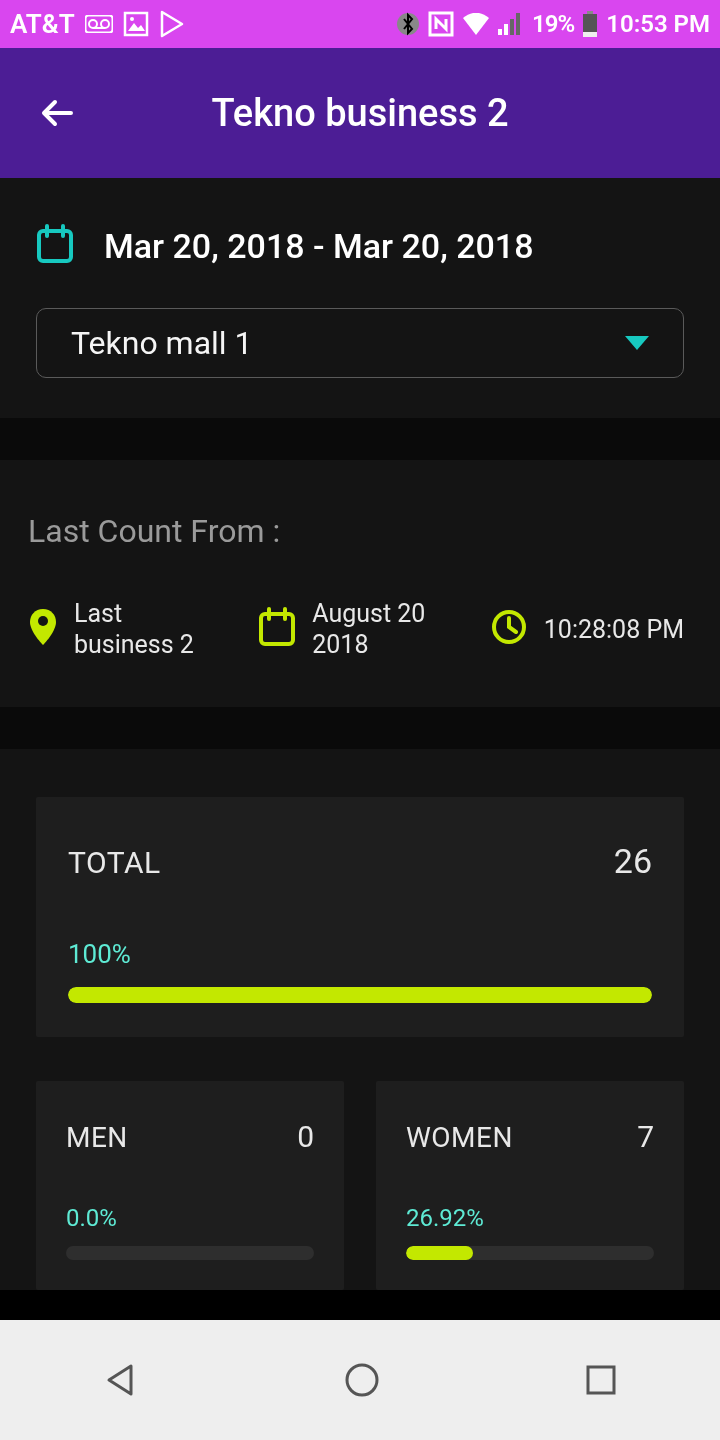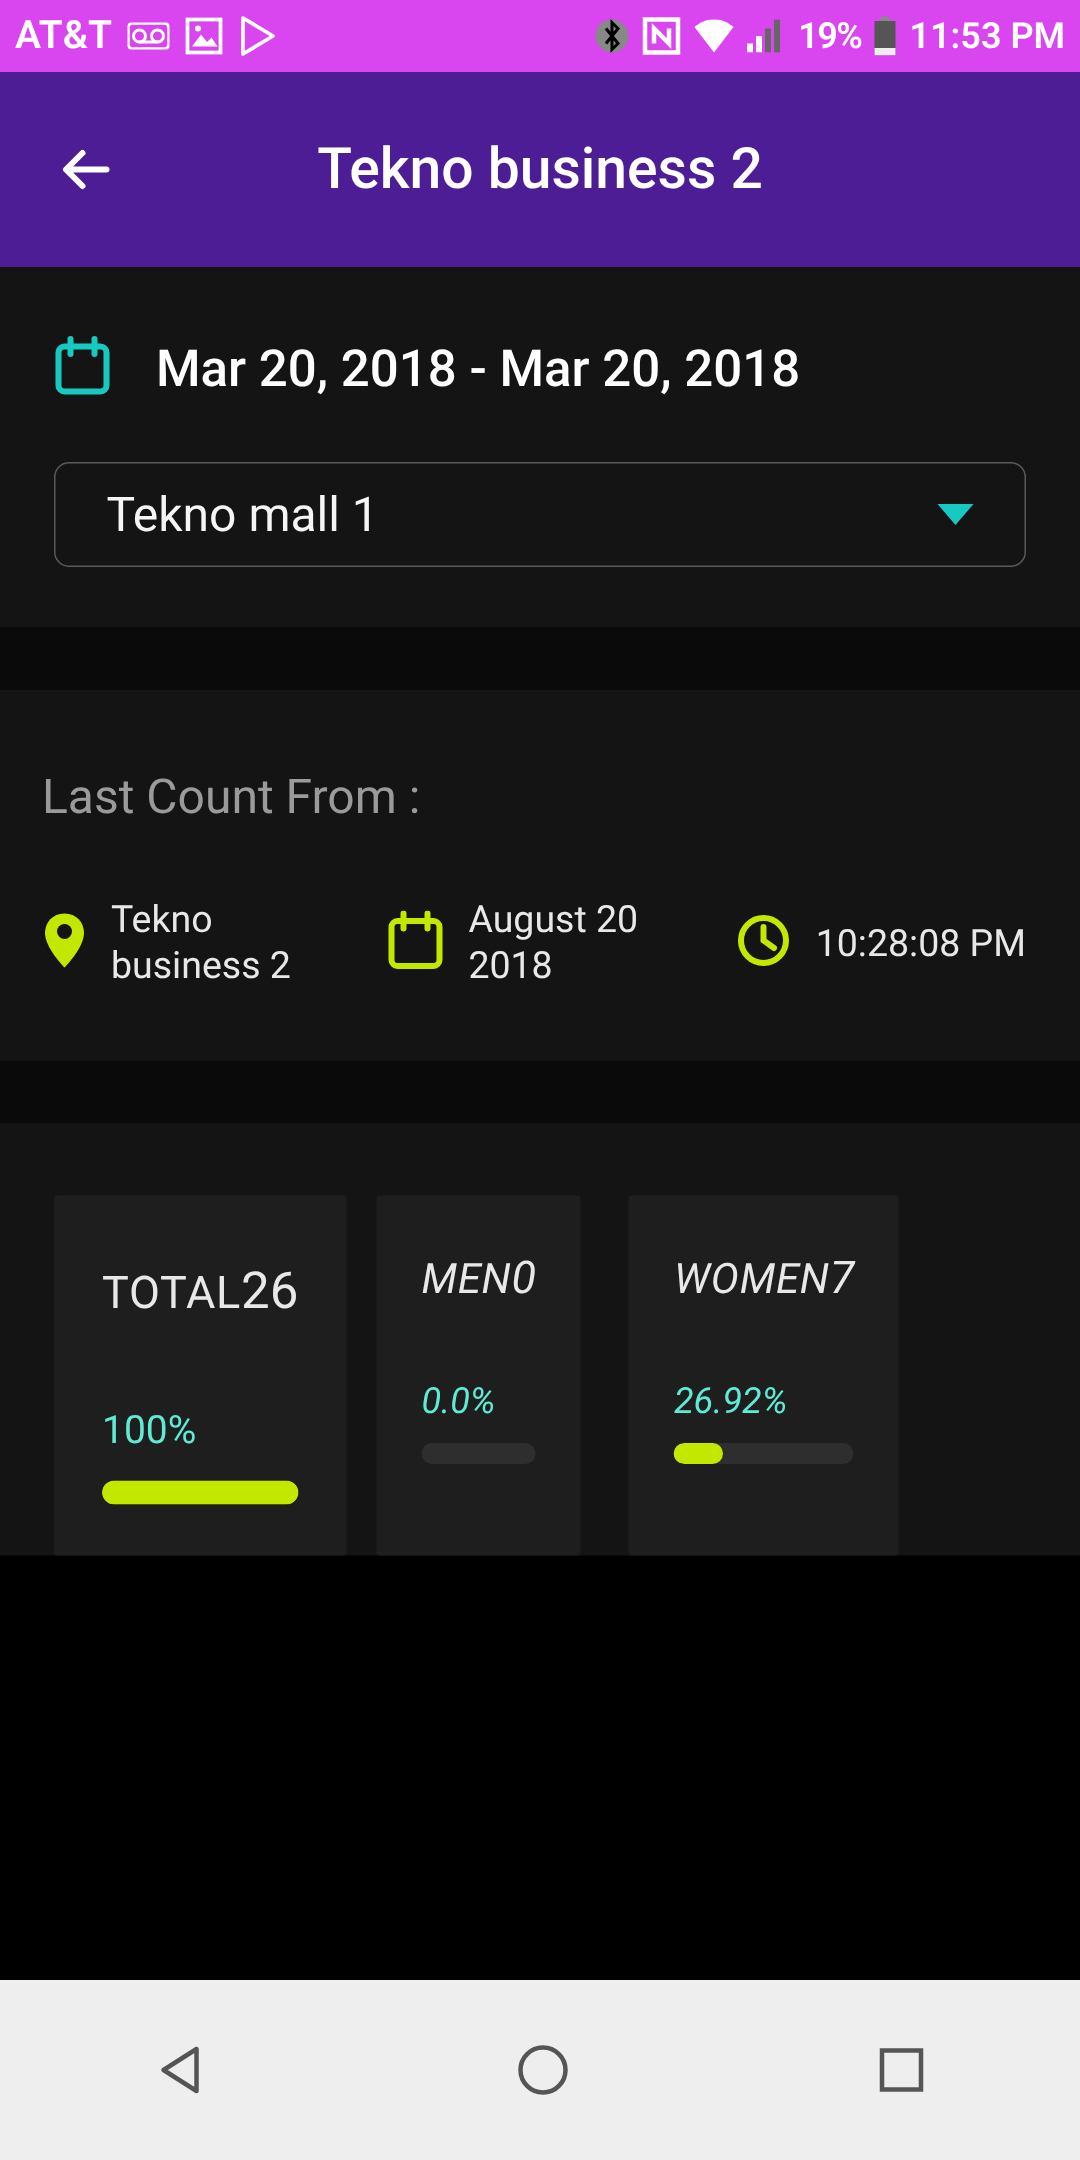--- a/index.html
+++ b/index.html
@@ -111,21 +111,22 @@
   .lc-text {
     font-size: 25px;
     color: #e8e8e8;
     line-height: 1.25;
   }
   .acc-icon { color: #c3e800; }
   
   .cards-wrap {
     padding: 48px 36px 0 36px;
     display: flex;
-    gap: 20px;
+    flex-direction: column;
+    gap: 44px;
   }
   .card {
     background: #1e1e1e;
     border-radius: 2px;
     padding: 44px 32px 34px 32px;
   }
   .card-head {
     display: flex;
     justify-content: space-between;
     align-items: baseline;
@@ -155,21 +156,21 @@
     height: 100%;
     background: #c3e800;
     border-radius: 8px;
   }
   .card-row2 {
     display: flex;
     gap: 32px;
   }
   .card-row2 .card { flex: 1; }
   .card-row2 .card-head { margin-bottom: 50px; }
-  .card.small { padding: 38px 30px 30px 30px; font-style: italic; }
+  .card.small { padding: 38px 30px 30px 30px; }
   .card.small .card-title { font-size: 28px; }
   .card.small .card-value { font-size: 30px; }
   .card.small .card-pct { font-size: 24px; margin-bottom: 14px; }
   .card.small .bar-track { height: 14px; }
   
   .nav-bar {
     position: absolute;
     bottom: 0;
     left: 0;
     width: 100%;
@@ -235,21 +236,21 @@
         </svg>
     </span>
     <span class="pct">19%</span>
     <span class="sb-icon">
       <svg width="16" height="26" viewBox="0 0 16 26">
           <rect x="5" y="0" width="6" height="3" fill="#888"></rect>
           <rect x="1" y="3" width="14" height="23" fill="#555"></rect>
           <rect x="1" y="21" width="14" height="5" fill="#eee"></rect>
         </svg>
     </span>
-    <span>11:53 PM</span>
+    <span>10:53 PM</span>
   </div>
 </div>
 
 <div class="app-header">
   <div class="back-btn">
     <svg width="38" height="38" viewBox="0 0 38 38">
         <path d="M32 19 H6 M16 8 L5 19 L16 30" fill="none" stroke="#fff" stroke-width="4" stroke-linecap="round" stroke-linejoin="round"></path>
       </svg>
   </div>
   <div class="app-title">Tekno business 2</div>
@@ -279,21 +280,21 @@
     <div class="last-count-title">Last Count From :</div>
     <div class="lc-row">
       <div class="lc-item">
         <span class="acc-icon">
           <svg width="30" height="40" viewBox="0 0 30 40">
               <path d="M15 2 C7 2 2 8 2 15 C2 25 15 38 15 38 C15 38 28 25 28 15 C28 8 23 2 15 2 Z" fill="#c3e800"></path>
               <circle cx="15" cy="14" r="5" fill="#141414"></circle>
             </svg>
         </span>
         <div class="lc-text">
-          <div>Tekno</div>
+          <div>Last</div>
           <div>business 2</div>
         </div>
       </div>
       <div class="lc-item">
         <span class="acc-icon">
           <svg width="38" height="40" viewBox="0 0 38 40">
               <rect x="3" y="7" width="32" height="30" rx="4" fill="none" stroke="#c3e800" stroke-width="4"></rect>
               <line x1="11" y1="2" x2="11" y2="12" stroke="#c3e800" stroke-width="4" stroke-linecap="round"></line>
               <line x1="27" y1="2" x2="27" y2="12" stroke="#c3e800" stroke-width="4" stroke-linecap="round"></line>
             </svg>

